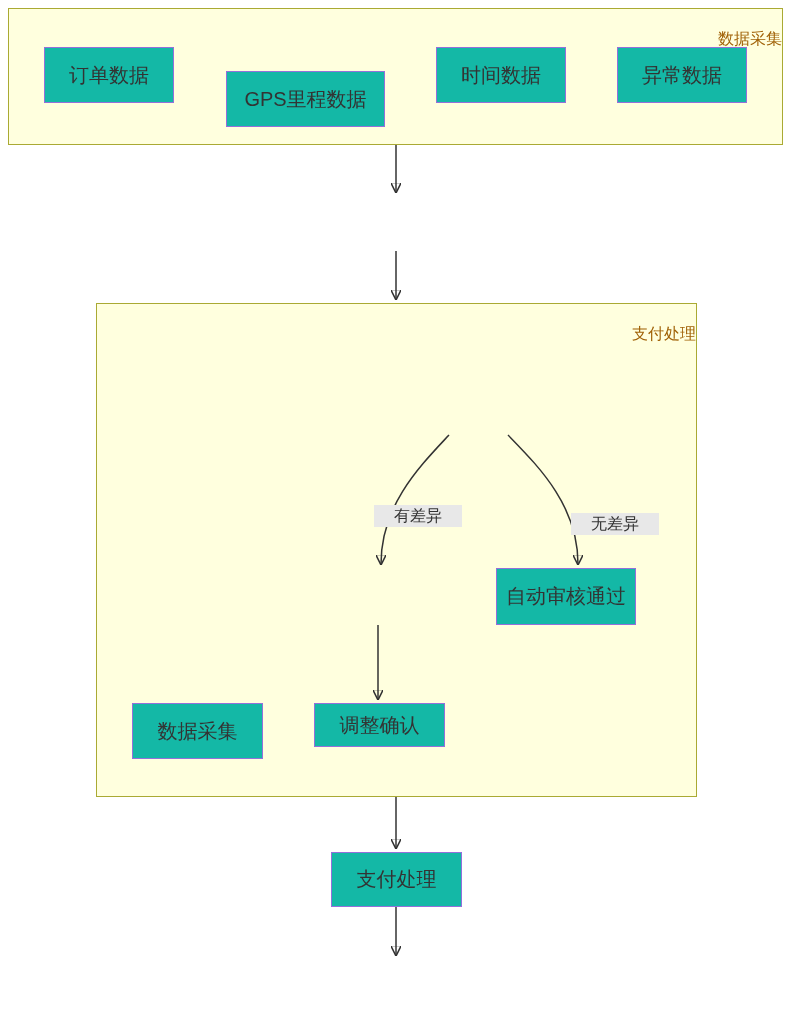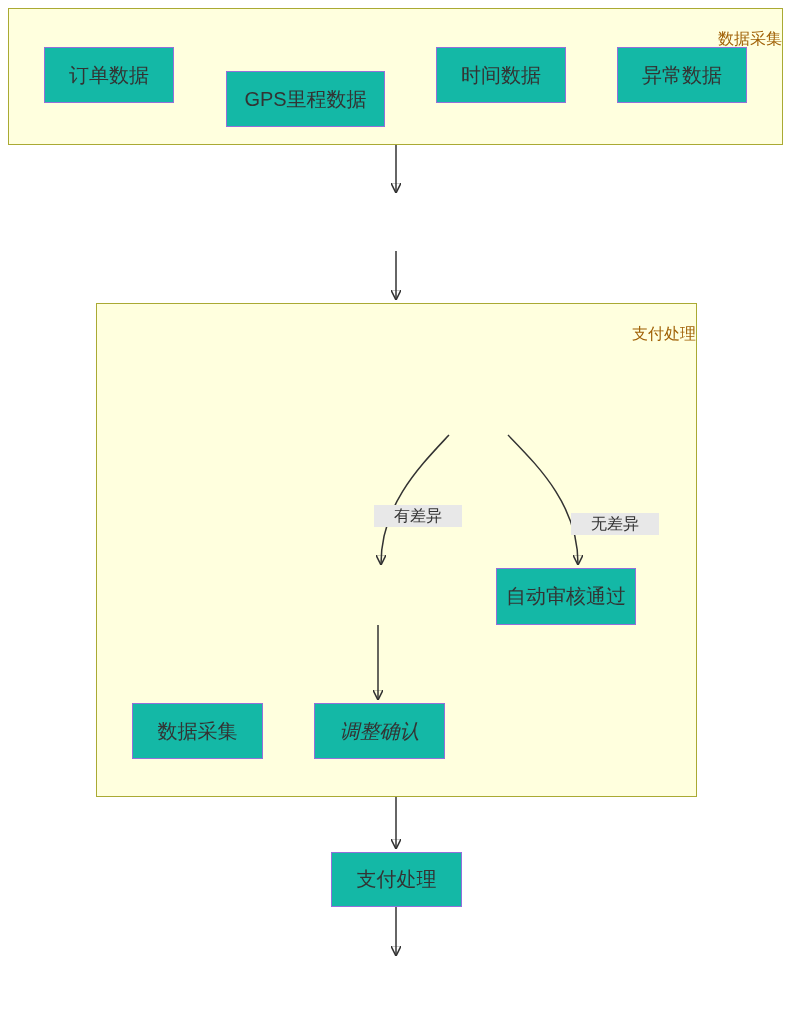--- a/index.html
+++ b/index.html
@@ -137,21 +137,21 @@
   <div class="edge-label" style="left:578px; top:524px;">
     <span>无差异</span>
   </div>
 
   <div class="node" style="left:496px; top:568px; width:140px; height:57px;">
     <span>自动审核通过</span>
   </div>
   <div class="node" style="left:132px; top:703px; width:131px; height:56px;">
     <span>数据采集</span>
   </div>
-  <div class="node" style="left:314px; top:703px; width:131px; height:56px;font-style:italic;">
+  <div class="node" style="left:314px; top:703px; width:131px; height:44px;">
     <span>调整确认</span>
   </div>
 
   <div class="node" style="left:331px; top:852px; width:131px; height:55px;">
     <span>支付处理</span>
   </div>
 
 </div>
 
 </body></html>

